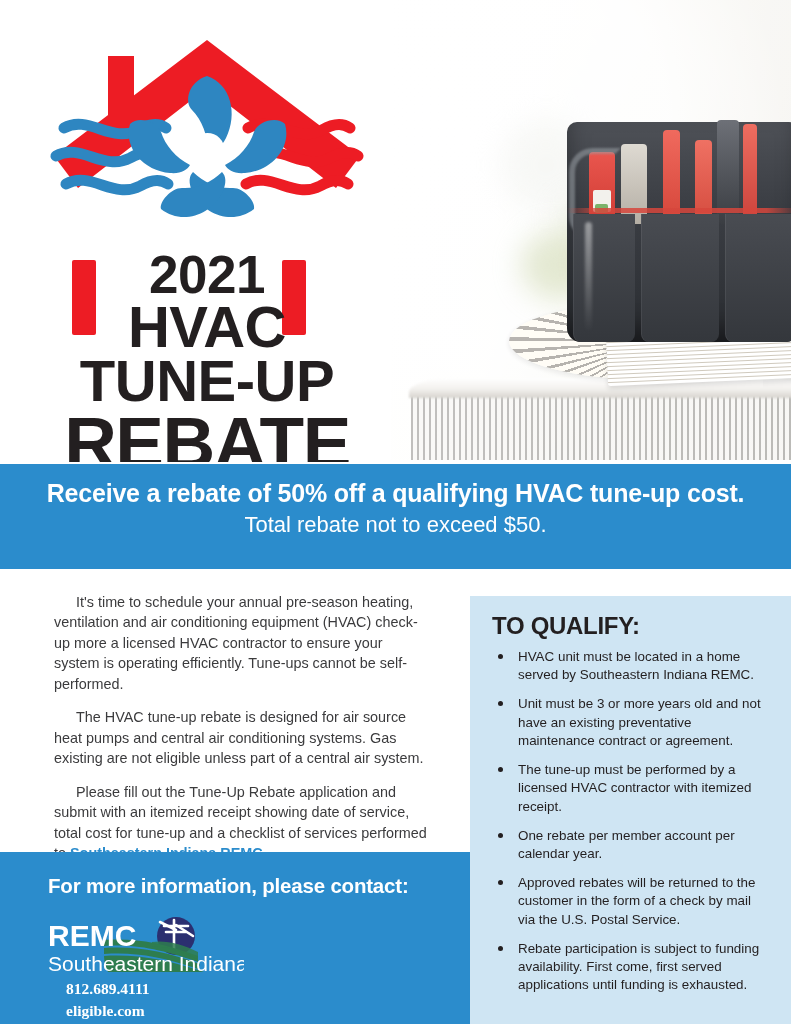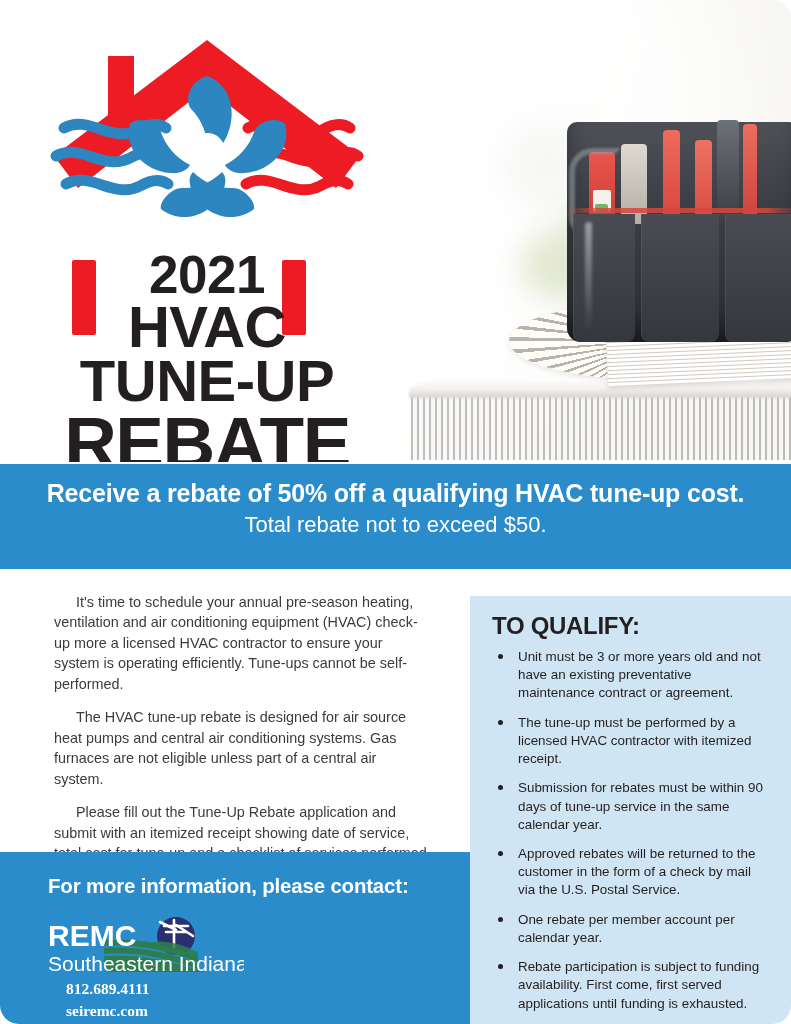--- a/index.html
+++ b/index.html
@@ -14,21 +14,20 @@
     color: #231f20;
     overflow: hidden;
     position: relative;
   }
   .page {
     position: relative;
     width: 791px;
     height: 1024px;
     background: #ffffff;
     overflow: hidden;
-    border-radius: 19px;
   }
 
   
   .hero {
     position: absolute;
     left: 0; top: 0;
     width: 791px; height: 462px;
     background: #ffffff;
     overflow: hidden;
   }
@@ -393,21 +392,21 @@
     </div>
   </div>
 
   <div class="banner">
     <div class="banner-line1">Receive a rebate of 50% off a qualifying HVAC tune-up cost.</div>
     <div class="banner-line2">Total rebate not to exceed $50.</div>
   </div>
 
   <div class="body-col">
     <p>It's time to schedule your annual pre-season heating, ventilation and air conditioning equipment (HVAC) check-up more a licensed HVAC contractor to ensure your system is operating efficiently. Tune-ups cannot be self-performed.</p>
-    <p>The HVAC tune-up rebate is designed for air source heat pumps and central air conditioning systems. Gas furnaces are not eligible unless part of a central air system.</p>
+    <p>The HVAC tune-up rebate is designed for air source heat pumps and central air conditioning systems. Gas existing are not eligible unless part of a central air system.</p>
     <p><span>Please fill out the Tune-Up Rebate application and submit with an itemized receipt showing date of service, total cost for tune-up and a checklist of services performed to </span><span class="link-strong">Southeastern Indiana REMC</span><span>.</span></p>
   </div>
 
   <div class="contact">
     <div class="contact-title">For more information, please contact:</div>
     <div class="contact-row">
       <div class="remc-logo">
         <svg viewBox="0 0 196 62">
           <circle cx="128" cy="20" r="19" fill="#2b2f70"></circle>
           <g stroke="#ffffff" stroke-width="2.6" fill="none" stroke-linecap="round">
@@ -422,30 +421,30 @@
             <path d="M56 32 C88 30, 116 35, 152 48 L150 53 C112 40, 86 36, 56 38 Z"></path>
             <path d="M56 40 C90 38, 120 44, 156 56 L60 56 C58 52, 56 46, 56 40 Z"></path>
             <path d="M104 26 C118 24, 134 28, 150 36 L150 44 C132 34, 118 30, 104 31 Z" opacity=".85"></path>
           </g>
           <text x="0" y="30" font-family="'Liberation Sans', sans-serif" font-size="30" font-weight="700" fill="#ffffff">REMC</text>
           <text x="0" y="55" font-family="'Liberation Sans', sans-serif" font-size="21" font-weight="400" fill="#ffffff">Southeastern Indiana</text>
         </svg>
       </div>
       <div class="contact-info">
         <div>812.689.4111</div>
-        <div>seiremc.com</div>
+        <div>eligible.com</div>
       </div>
     </div>
   </div>
 
   <div class="qualify">
     <div class="qualify-title">TO QUALIFY:</div>
     <ul class="qualify-list">
+      <li><span class="bullet"></span><span>HVAC unit must be located in a home served by Southeastern Indiana REMC.</span></li>
       <li><span class="bullet"></span><span>Unit must be 3 or more years old and not have an existing preventative maintenance contract or agreement.</span></li>
       <li><span class="bullet"></span><span>The tune-up must be performed by a licensed HVAC contractor with itemized receipt.</span></li>
-      <li><span class="bullet"></span><span>Submission for rebates must be within 90 days of tune-up service in the same calendar year.</span></li>
+      <li><span class="bullet"></span><span>One rebate per member account per calendar year.</span></li>
       <li><span class="bullet"></span><span>Approved rebates will be returned to the customer in the form of a check by mail via the U.S. Postal Service.</span></li>
-      <li><span class="bullet"></span><span>One rebate per member account per calendar year.</span></li>
       <li><span class="bullet"></span><span>Rebate participation is subject to funding availability. First come, first served applications until funding is exhausted.</span></li>
     </ul>
   </div>
 
 </div>
 
 </body></html>

